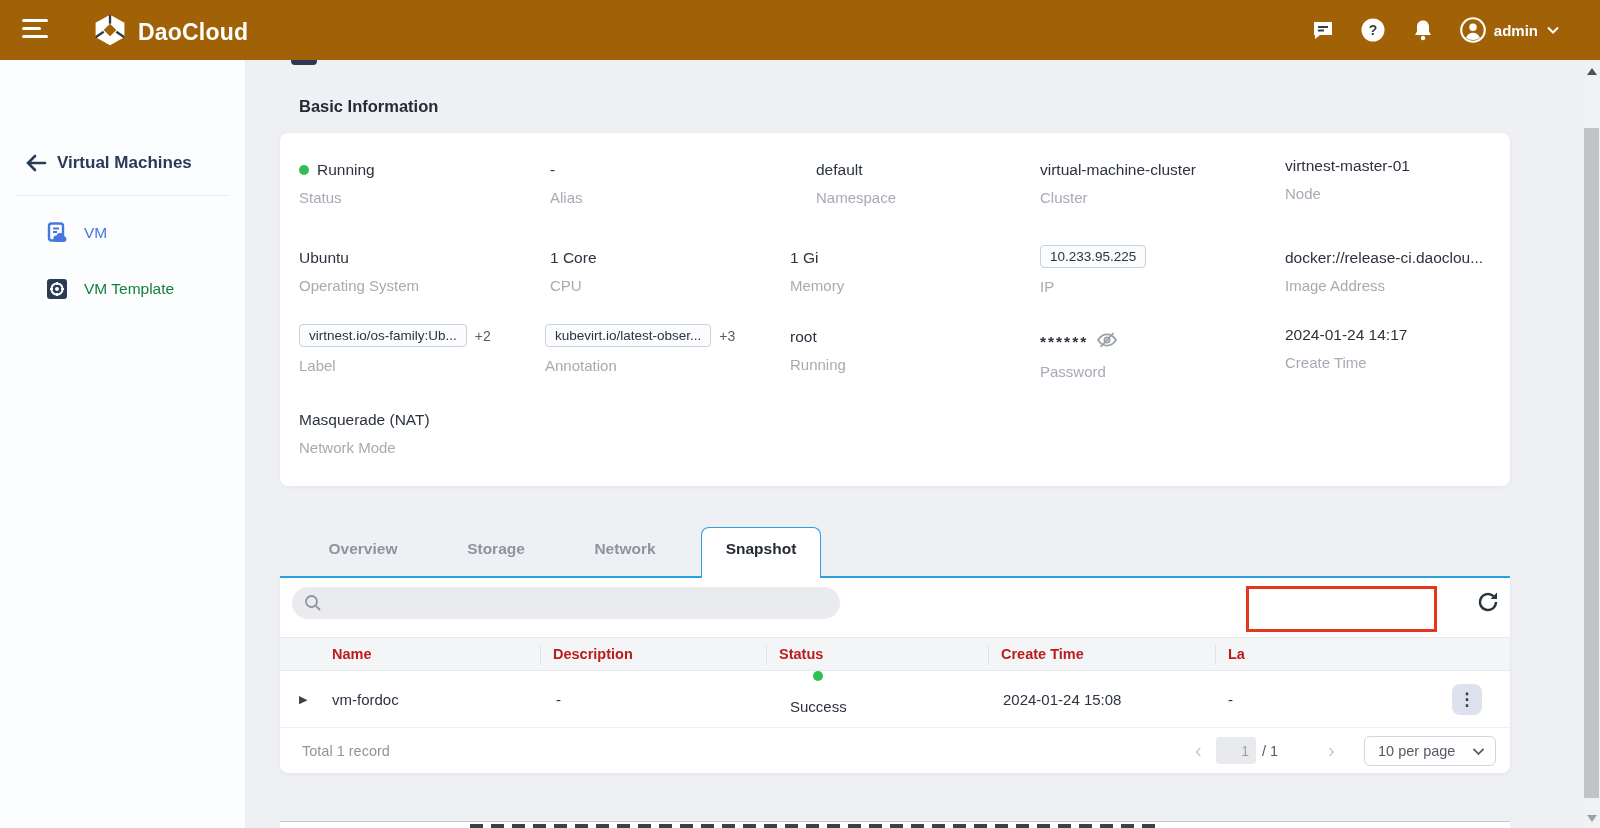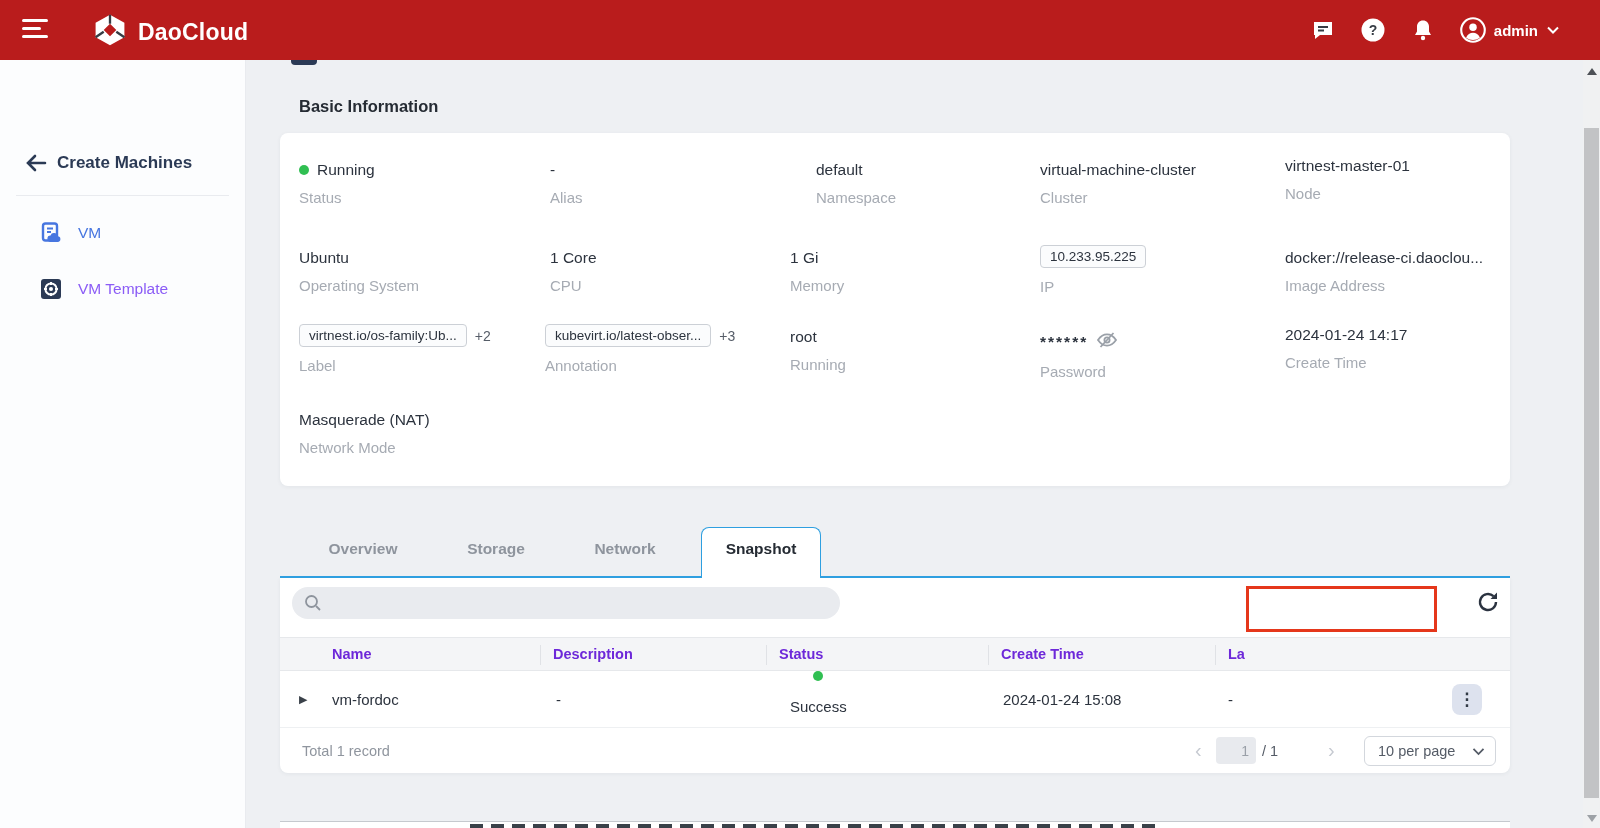--- a/index.html
+++ b/index.html
@@ -1,40 +1,40 @@
 <!DOCTYPE html>
 <html><head>
 <meta charset="utf-8">
 <style>
   * { margin:0; padding:0; box-sizing:border-box; }
   html,body { width:1600px; height:828px; overflow:hidden; }
   body { font-family:"Liberation Sans", sans-serif; }
   .screen { position:relative; width:1600px; height:828px; background:#eef0f3; overflow:hidden; }
 
   
-  .topbar { position:absolute; left:0; top:0; width:1600px; height:60px; background:#b91c1c; z-index:60; display:flex; align-items:center; }
+  .topbar { position:absolute; left:0; top:0; width:1600px; height:60px; background:#a16207; z-index:60; display:flex; align-items:center; }
   .burger { position:absolute; left:22px; top:19px; width:28px; height:22px; cursor:pointer; }
   .burger i { display:block; background:#fff; height:3px; border-radius:2px; margin-bottom:5px; }
   .burger i:nth-child(1){ width:26px; } .burger i:nth-child(2){ width:19px; } .burger i:nth-child(3){ width:26px; }
   .brand { position:absolute; left:92px; top:12px; display:flex; align-items:center; gap:10px; }
   .brand-name { color:#fff; font-size:23px; font-weight:bold; letter-spacing:.2px; }
   .top-right { position:absolute; right:40px; top:0; height:60px; display:flex; align-items:center; gap:24px; }
   .top-icon { width:26px; height:26px; display:flex; align-items:center; justify-content:center; cursor:pointer; }
   .admin-wrap { display:flex; align-items:center; gap:8px; cursor:pointer; }
   .admin-name { color:#fff; font-size:15px; font-weight:bold; }
 
   
   .sidebar { position:absolute; left:0; top:60px; width:245px; height:768px; background:#fcfdfe; z-index:10; box-shadow:1px 0 0 #e9ebef; }
   .sb-head { position:absolute; left:0; top:82px; width:245px; height:42px; display:flex; align-items:center; }
   .back-arrow { position:absolute; left:24px; width:24px; height:24px; cursor:pointer; }
   .sb-title { position:absolute; left:57px; font-size:17px; font-weight:bold; color:#2b3a55; }
   .sb-divider { position:absolute; left:16px; top:135px; width:213px; height:1px; background:#e9ebef; }
-  .sb-item { position:absolute; left:12px; width:293px; height:44px; display:flex; align-items:center; cursor:pointer; }
+  .sb-item { position:absolute; left:18px; width:293px; height:44px; display:flex; align-items:center; cursor:pointer; }
   .sb-item .sb-ic { position:absolute; left:28px; width:22px; height:22px; }
-  .sb-item .sb-label { position:absolute; left:66px; font-size:15.5px; color:#8b5cf6; }
+  .sb-item .sb-label { position:absolute; left:66px; font-size:15.5px; color:#15803d; }
   .sb-item.active .sb-label { color:#4776e0; }
 
   
   .section-title { position:absolute; left:299px; top:97px; font-size:16.5px; font-weight:bold; color:#252b33; }
   .clipped-title-icon { position:absolute; left:291px; top:60px; width:26px; height:5px; background:#2b3a55; border-radius:0 0 4px 4px; }
   .clipped-btn { position:absolute; top:-26px; height:32px; background:#f7f8fa; border:1px solid #d8dbe1; border-radius:6px; }
 
   .info-card { position:absolute; left:280px; top:133px; width:1230px; height:353px; background:#fff; border-radius:8px; box-shadow:0 1px 4px rgba(31,45,61,.06); }
   .field { position:absolute; }
   .field .value { font-size:15.5px; font-weight:500; color:#2c333e; display:flex; align-items:center; gap:8px; white-space:nowrap; }
@@ -51,21 +51,21 @@
   .tab { position:absolute; top:540px; transform:translateX(-50%); font-size:15.5px; font-weight:600; color:#8e949d; cursor:pointer; z-index:3; }
   .tab-active-box { position:absolute; left:701px; top:527px; width:120px; height:51px; background:#fff; border:1px solid #2e9fe0; border-bottom:none; border-radius:8px 8px 0 0; z-index:4; }
   .tab.active { color:#252b33; z-index:5; }
 
   
   .table-panel { position:absolute; left:280px; top:578px; width:1230px; height:195px; background:#fff; border-radius:0 0 8px 8px; box-shadow:0 1px 4px rgba(31,45,61,.06); }
   .search-bar { position:absolute; left:12px; top:9px; width:548px; height:32px; background:#e9ebef; border-radius:16px; display:flex; align-items:center; padding-left:12px; cursor:text; }
   .refresh-frag { position:absolute; left:1196px; top:12px; width:26px; height:26px; z-index:1; }
 
   .thead { position:absolute; left:0; top:59px; width:1230px; height:34px; background:#f4f5f7; border-top:1px solid #e6e8eb; border-bottom:1px solid #e6e8eb; }
-  .th { position:absolute; top:0; height:100%; display:flex; align-items:center; font-size:14.5px; font-weight:600; color:#6d28d9; }
+  .th { position:absolute; top:0; height:100%; display:flex; align-items:center; font-size:14.5px; font-weight:600; color:#b91c1c; }
   .th-sep { position:absolute; top:7px; width:1px; height:20px; background:#e0e2e6; }
   .trow { position:absolute; left:0; top:93px; width:1230px; height:57px; background:#fff; border-bottom:1px solid #eef0f2; }
   .td { position:absolute; top:0; height:100%; display:flex; align-items:center; font-size:15px; color:#2c333e; }
   .expander { position:absolute; left:19px; top:0; height:100%; display:flex; align-items:center; font-size:11px; color:#3a4149; cursor:pointer; }
   .kebab-btn { position:absolute; left:1172px; top:13px; width:30px; height:31px; background:#dde2ee; border-radius:8px; display:flex; align-items:center; justify-content:center; font-size:17px; font-weight:bold; color:#323a45; cursor:pointer; }
 
   .tfoot { position:absolute; left:0; top:150px; width:1230px; height:45px; display:flex; align-items:center; }
   .total-txt { position:absolute; left:22px; font-size:14.5px; color:#8f959e; }
   .pg-prev { position:absolute; left:915px; font-size:20px; color:#c6cad1; cursor:pointer; }
   .pg-box { position:absolute; left:936px; top:9px; width:40px; height:27px; background:#e8eaee; border-radius:4px; display:flex; align-items:center; justify-content:flex-end; padding-right:7px; font-size:14px; color:#9aa0a8; cursor:text; }
@@ -145,21 +145,21 @@
     </div>
   </div>
 
   <div class="sidebar">
     <div class="sb-head">
       <span class="back-arrow">
         <svg width="24" height="24" viewBox="0 0 24 24">
             <path fill="none" stroke="#2b3a55" stroke-width="2.6" stroke-linecap="round" d="M21 12H4.5M11 5 L4 12 L11 19"></path>
           </svg>
       </span>
-      <span class="sb-title">Create Machines</span>
+      <span class="sb-title">Virtual Machines</span>
     </div>
     <div class="sb-divider"></div>
 
     <div class="sb-item active" style="top:151px;">
       <span class="sb-ic">
         <svg width="22" height="22" viewBox="0 0 22 22">
             <rect x="3" y="1.5" width="14" height="17" rx="2.5" fill="none" stroke="#4776e0" stroke-width="2.4"></rect>
             <path stroke="#4776e0" stroke-width="2" d="M7 6.5h6M7 10h4"></path>
             <path fill="#4776e0" d="M10.5 13.5a3.6 3.6 0 0 1 7 .8 2.8 2.8 0 0 1 .2 5.6h-7a3.2 3.2 0 0 1-.2-6.4z"></path>
           </svg>

